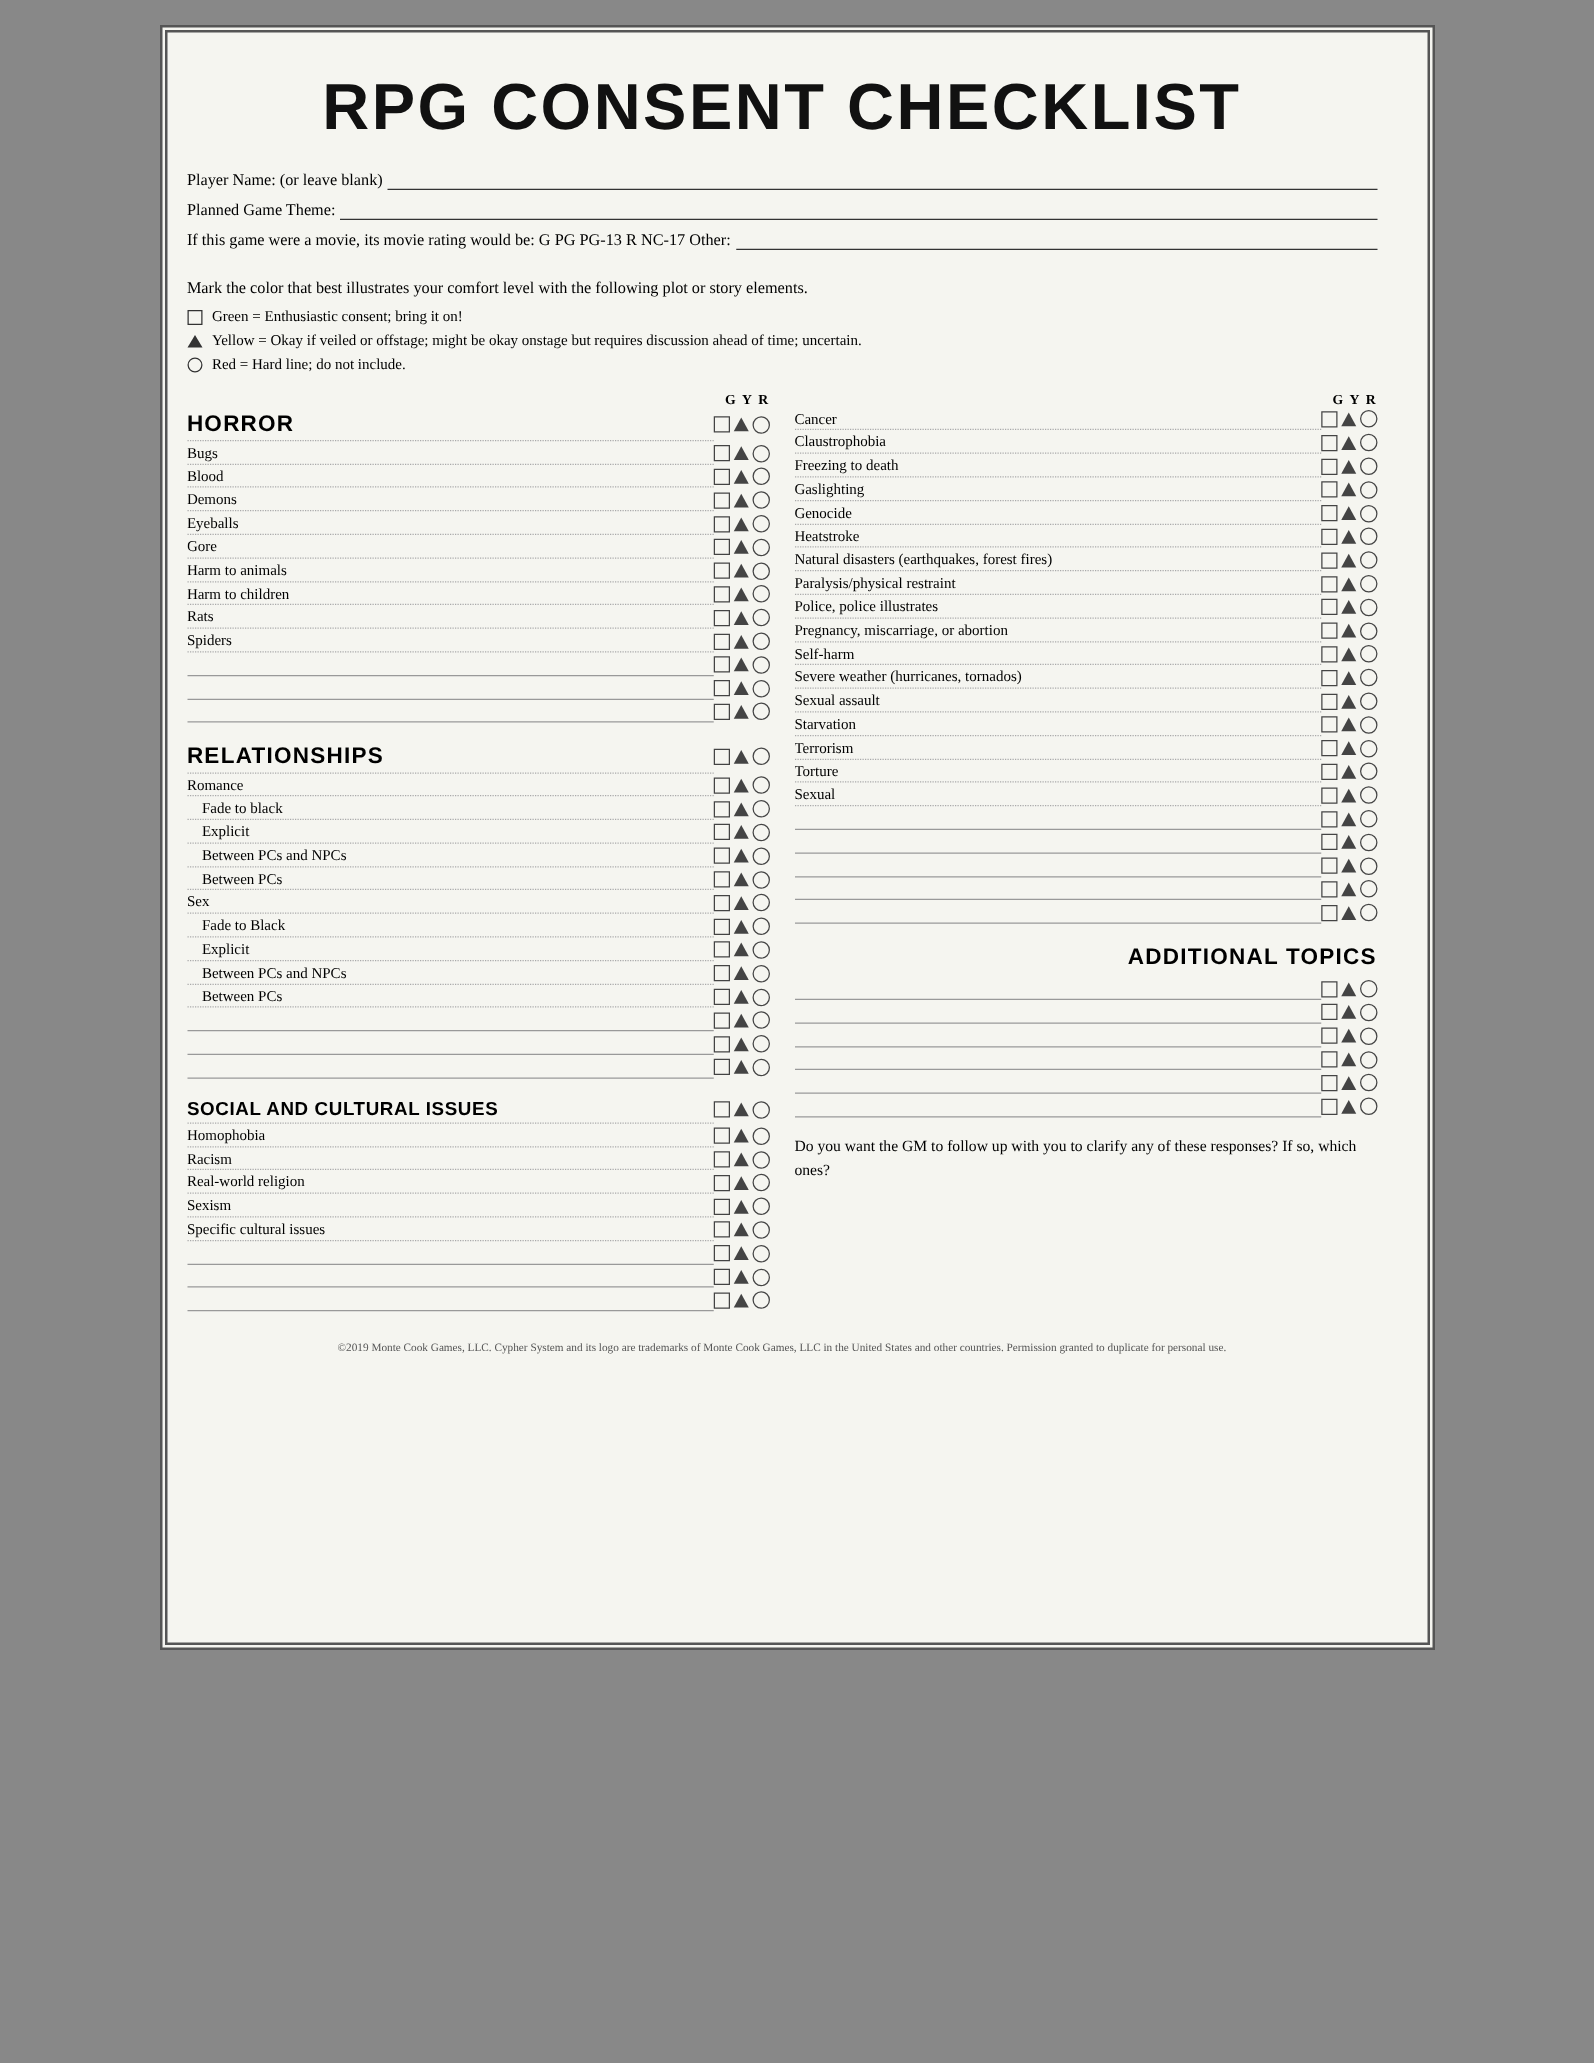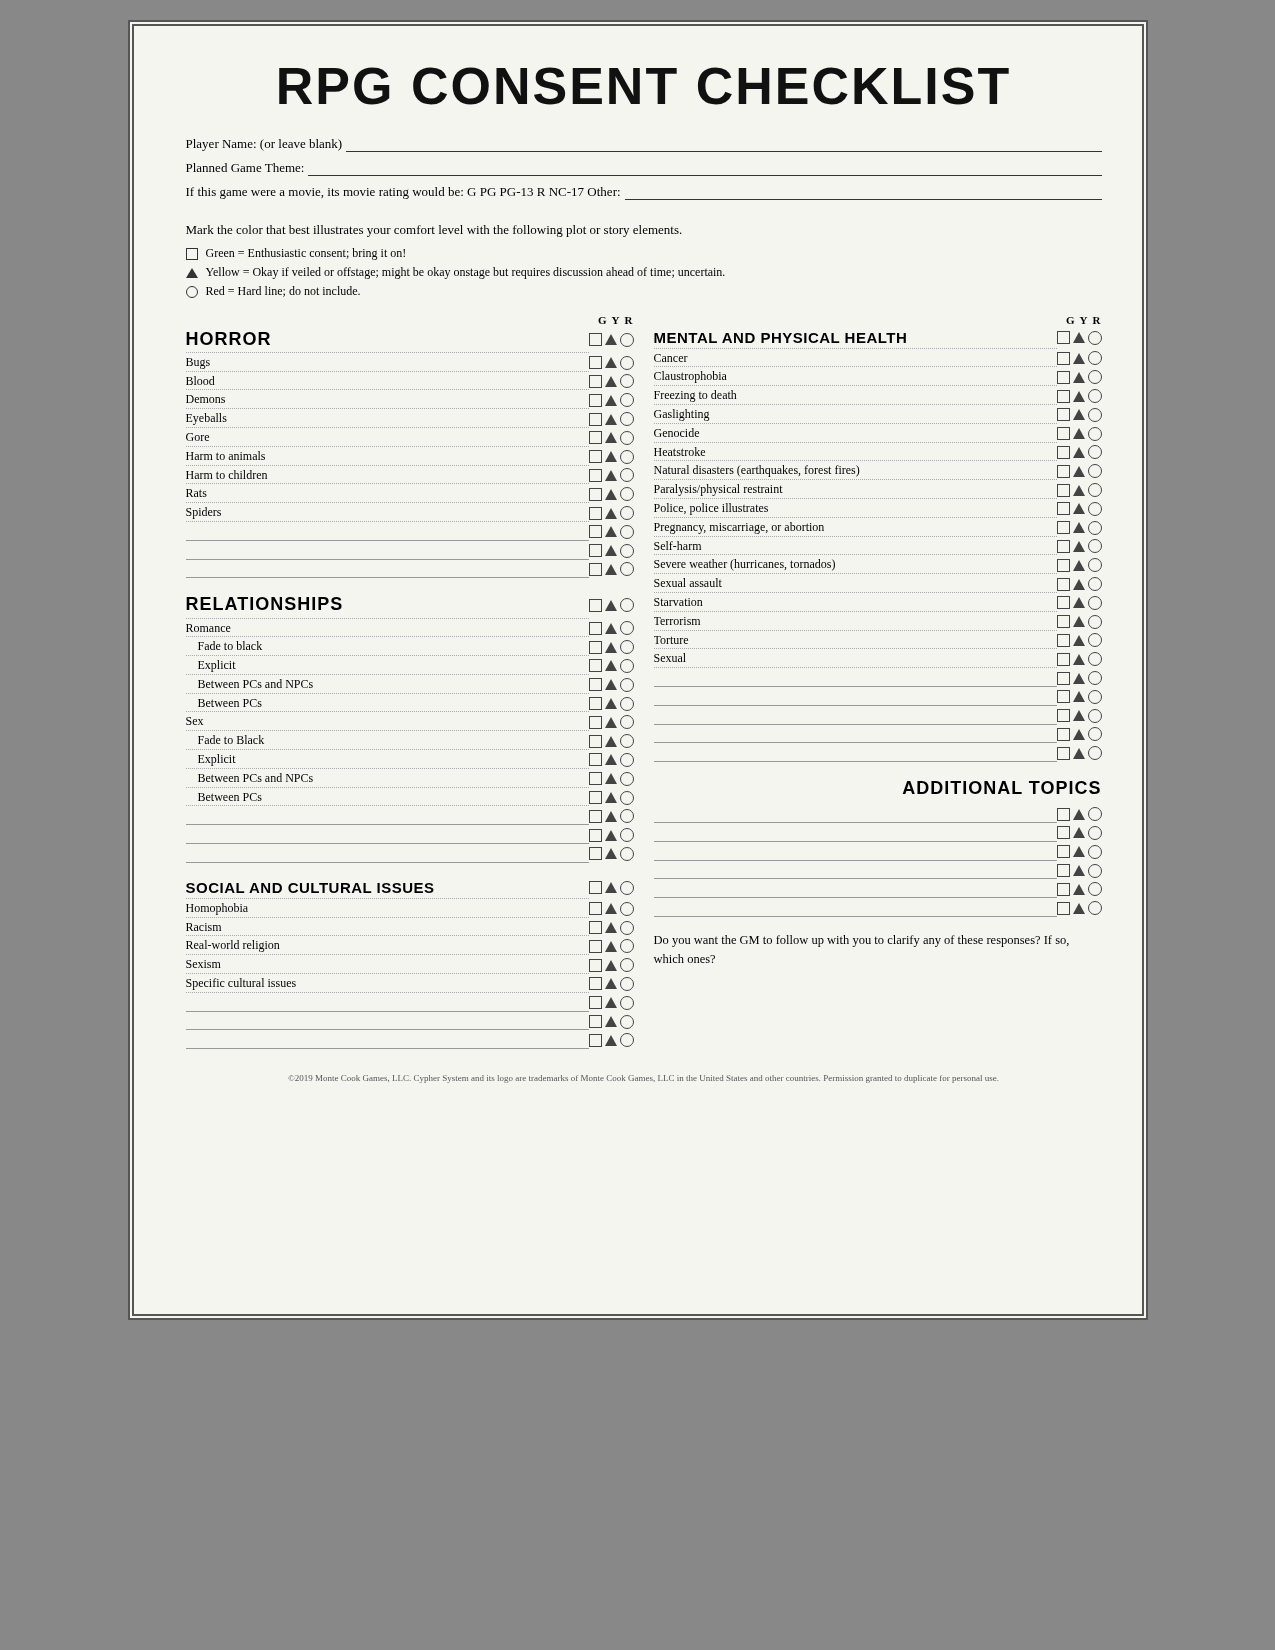--- a/index.html
+++ b/index.html
@@ -9,21 +9,21 @@
       justify-content: center;
       align-items: flex-start;
       padding: 20px;
       font-family: 'Times New Roman', Times, serif;
     }
     .page {
       width: 1020px;
       min-height: 1300px;
       background: #f5f5f0;
       border: 6px double #555;
-      padding: 30px 40px 20px 52px;
+      padding: 30px 40px 20px 16px;
       position: relative;
     }
     .title {
       text-align: center;
       font-size: 52px;
       font-weight: 900;
       font-family: 'Arial Black', Arial, sans-serif;
       letter-spacing: 2px;
       margin-bottom: 20px;
       color: #111;
@@ -519,28 +519,20 @@
 
     <div class="col-right">
 
       <div class="section">
         <div style="display:flex; justify-content:flex-end; font-size:11px; font-weight:bold; gap:3px; padding-right:1px; margin-bottom:1px;">
           <span>G</span>
           <span style="margin-left:2px;">Y</span>
           <span style="margin-left:2px;">R</span>
         </div>
         <div class="checklist-row">
-          <span class="row-label" style="font-size:15px; font-weight:900; font-family:'Arial Black',Arial,sans-serif; letter-spacing:0.5px; border-bottom: 1px dotted #aaa;">MENTAL AND PHYSICAL HEALTH</span>
-          <div class="row-checks">
-            <span class="cb"></span>
-            <span class="tri"></span>
-            <span class="circ"></span>
-          </div>
-        </div>
-        <div class="checklist-row">
           <span class="row-label">Cancer</span>
           <div class="row-checks">
             <span class="cb"></span>
             <span class="tri"></span>
             <span class="circ"></span>
           </div>
         </div>
         <div class="checklist-row">
           <span class="row-label">Claustrophobia</span>
           <div class="row-checks">

